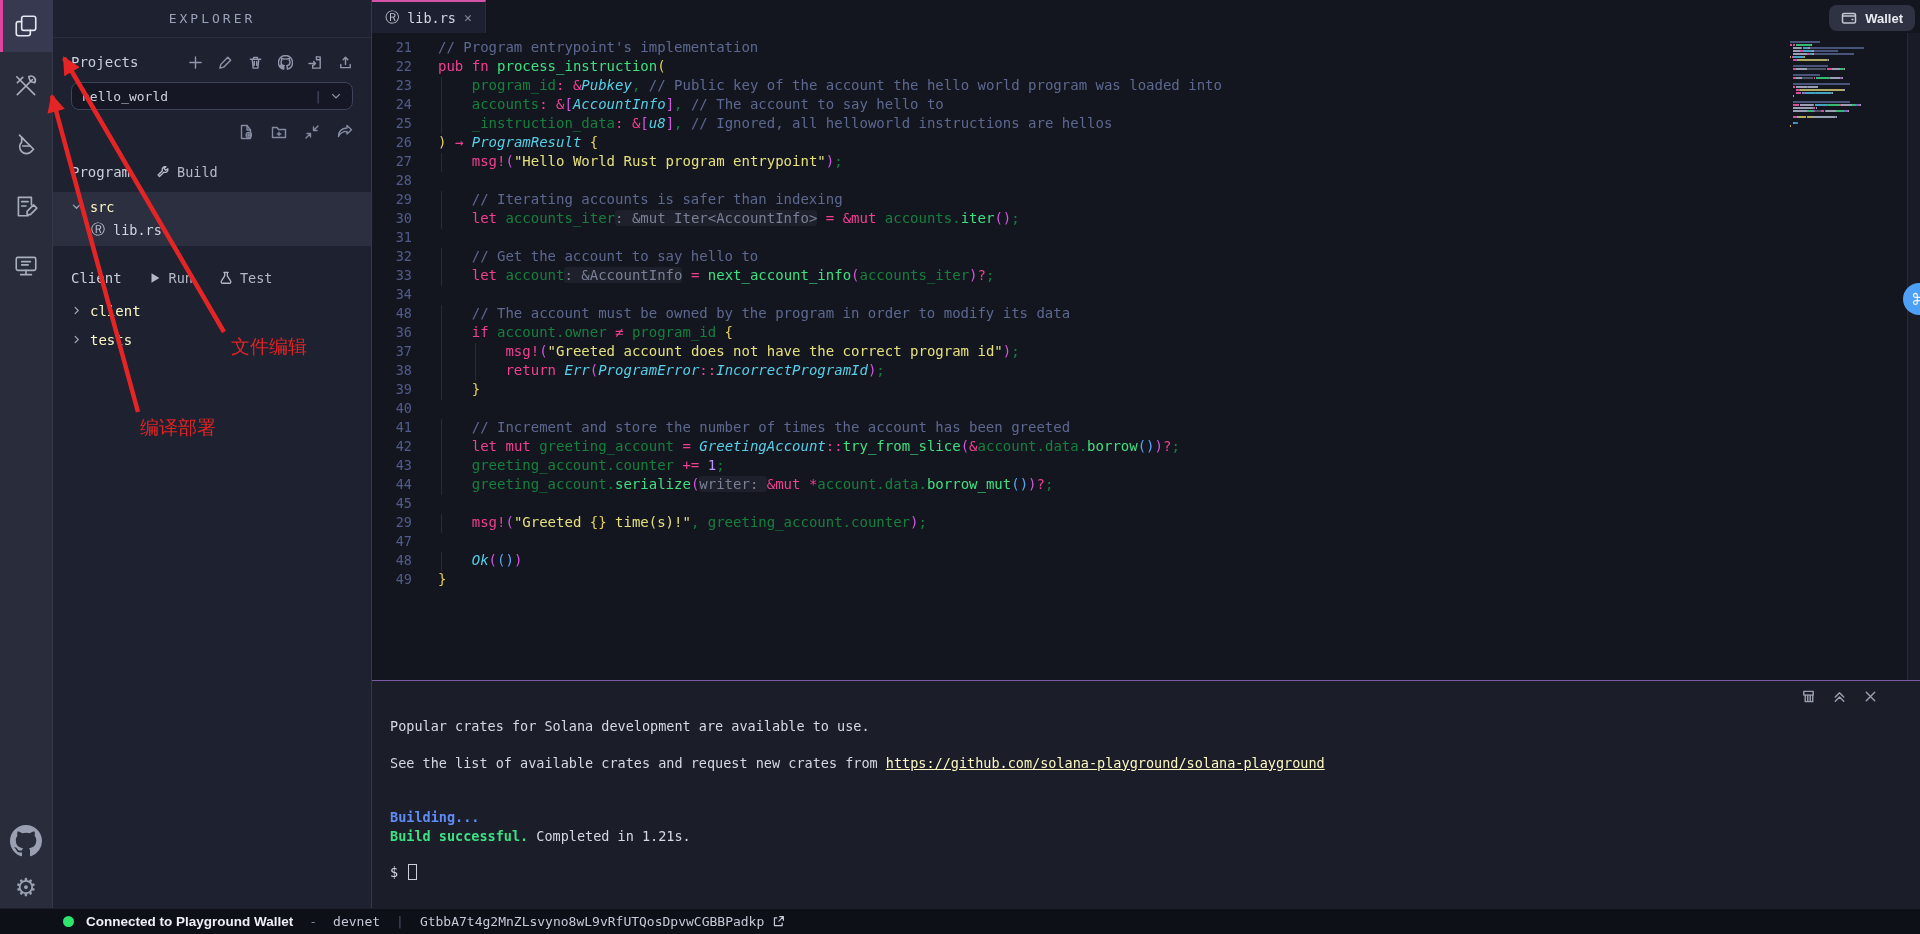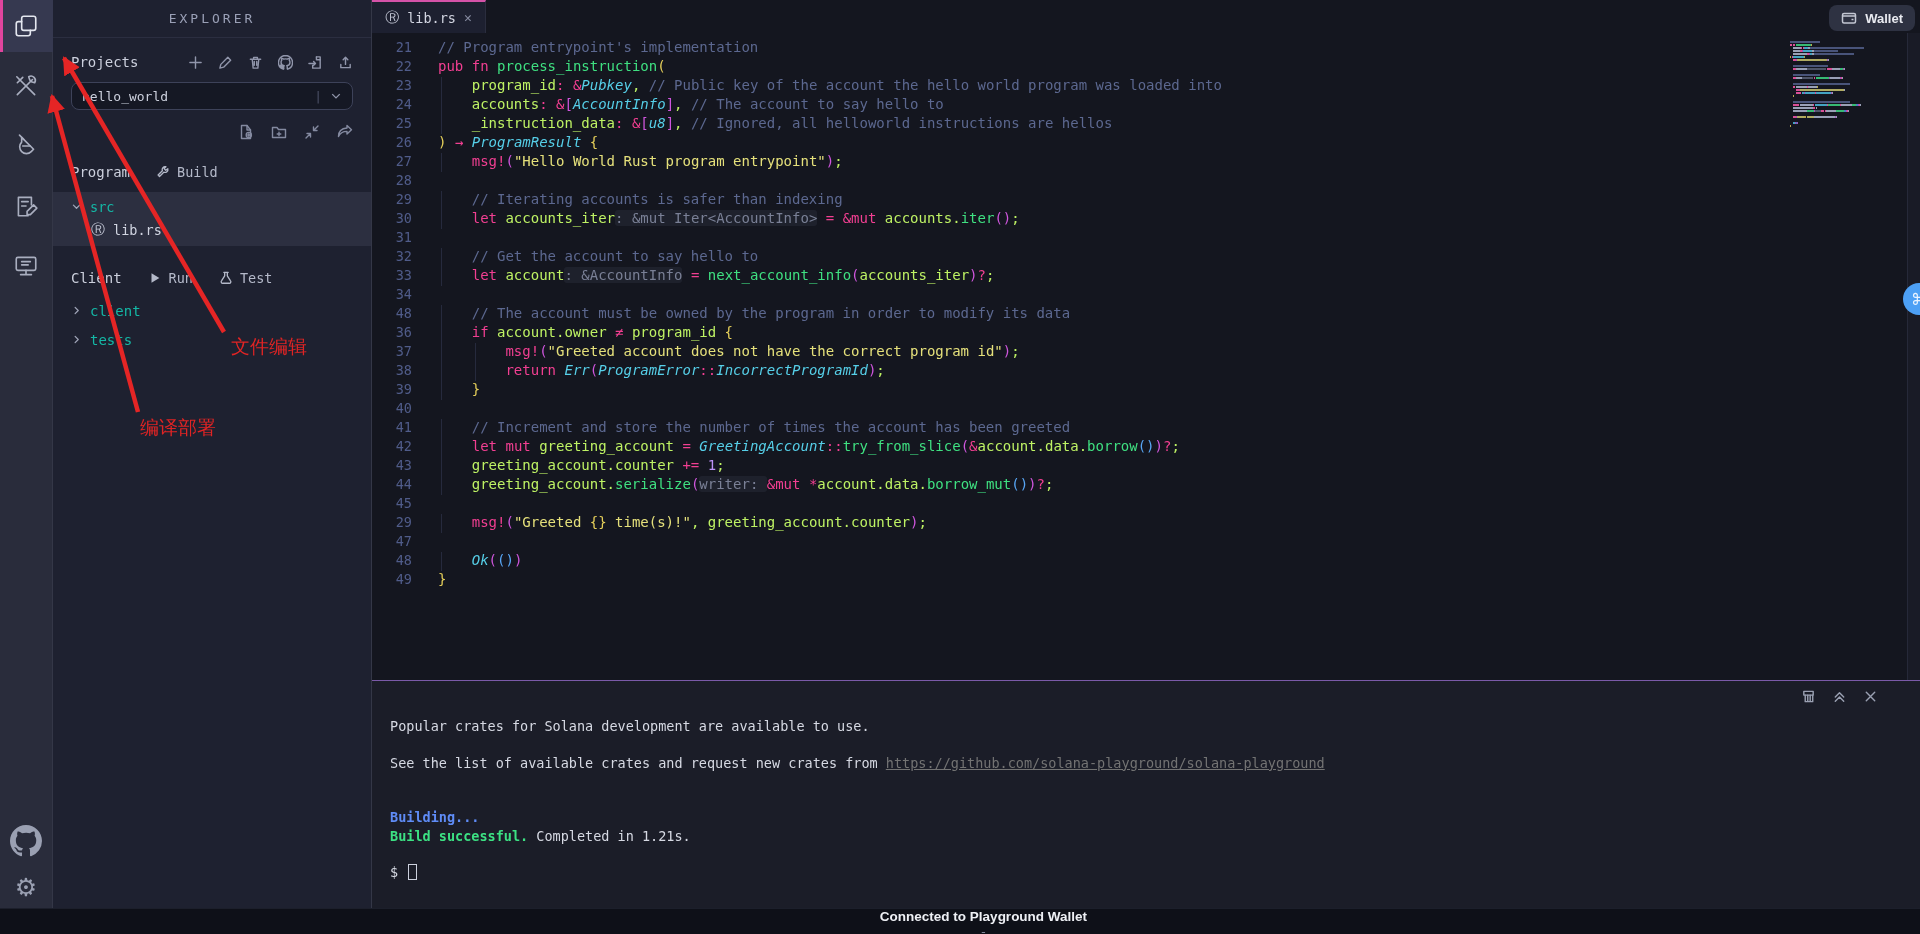--- a/index.html
+++ b/index.html
@@ -35,66 +35,66 @@
   .row-file-icons { margin-top:14px; display:flex; justify-content:flex-end; gap:17px; color:#848aa0; }
   .row-file-icons svg { width:16px; height:16px; stroke:currentColor; fill:none; stroke-width:1.4; stroke-linecap:round; stroke-linejoin:round; cursor:pointer; }
   .row-section { margin-top:24px; display:flex; align-items:center; gap:26px; }
   .sec-btn { display:flex; align-items:center; gap:7px; color:#b4b9c9; font-size:13.5px; cursor:pointer; }
   .sec-btn svg { width:14px; height:14px; stroke:currentColor; fill:none; stroke-width:1.5; stroke-linecap:round; stroke-linejoin:round; }
   .sec-btn .fill { fill:currentColor; stroke:none; }
   .tree { margin-top:12px; font-size:13.5px; }
   .tree-sel { margin:0 -18px; background:#2c2f40; padding:3px 18px 5px 18px; }
   .t-row { display:flex; align-items:center; gap:8px; height:23px; cursor:pointer; }
   .t-row svg { width:11px; height:11px; stroke:#a0a5b8; fill:none; stroke-width:1.8; stroke-linecap:round; stroke-linejoin:round; }
-  .folder-name { color:#14b8a6; }
+  .folder-name { color:#fef9c3; }
   .file-name { color:#d0d4e0; }
   .rust-glyph { color:#c0c4d2; font-size:14px; font-family:"DejaVu Sans",sans-serif; }
   .t-lib { margin-left:20px; }
   .row-client-folders { margin-top:13px; }
 
   
   .tabbar { position:absolute; left:372px; top:0; right:0; height:33px; background:#14161f; display:flex; }
   .tab { width:114px; height:33px; background:#1d2030; border-top:2px solid #d552a8; border-right:1px solid #2a2d3e;
     display:flex; align-items:center; justify-content:center; gap:8px; color:#d3d6e2; font-size:13.5px; cursor:pointer; }
   .tab-close { color:#868ba0; font-size:13px; cursor:pointer; }
 
   
   .editor { position:absolute; left:372px; top:33px; right:0; height:647px; padding-top:6px; overflow:hidden; }
   .code-line { position:relative; height:19px; font-size:14px; white-space:pre; color:#d8dbe5; }
   .ln { display:inline-block; width:40px; text-align:right; color:#505c8a; font-size:13.5px; margin-right:26px; }
   .ig { position:absolute; top:0; bottom:0; border-left:1px solid #262a3d; }
   .tk-c{color:#5c6890;} .tk-k{color:#f23f92;} .tk-f{color:#3fe081;}
   .tk-t{color:#56cfe8;font-style:italic;} .tk-s{color:#e5e07b;} .tk-n{color:#bd93f9;}
-  .tk-w{color:#bef264;} .tk-b1{color:#e5cf5a;} .tk-b2{color:#cf56dd;} .tk-b3{color:#58a6f5;}
+  .tk-w{color:#15803d;} .tk-b1{color:#e5cf5a;} .tk-b2{color:#cf56dd;} .tk-b3{color:#58a6f5;}
   .tk-e{color:#e5cf5a;}
   .tk-h{color:#7a8096; background:rgba(130,140,170,.10); border-radius:3px;}
   .minimap { position:absolute; right:26px; top:8px; width:104px; }
   .mm-row { display:flex; height:2px; margin-bottom:1px; }
   .right-rail { position:absolute; right:0; top:33px; width:13px; height:875px; background:#191b26; border-left:1px solid #262939; }
   .cmd-btn { position:absolute; right:-15px; top:283px; width:32px; height:32px; border-radius:50%;
     background:#4da0f5; color:#eaf3ff; display:flex; align-items:center; justify-content:center;
     font-size:16px; font-family:"DejaVu Sans",sans-serif; cursor:pointer; z-index:5; }
 
   
   .terminal { position:absolute; left:372px; top:680px; right:0; height:228px;
     background:#1b1d28; border-top:1px solid #7b5aa8; }
   .term-icons { position:absolute; top:8px; right:42px; display:flex; gap:16px; color:#9aa0b2; }
   .term-icons svg { width:15px; height:15px; stroke:currentColor; fill:none; stroke-width:1.5; stroke-linecap:round; stroke-linejoin:round; cursor:pointer; }
   .term-body { padding:36px 20px 0 18px; font-size:13.5px; color:#d6d9e3; line-height:18.3px; }
   .t-gap { height:18.3px; }
-  .t-link { color:#737373; text-decoration:underline; cursor:pointer;margin-top:41px; }
+  .t-link { color:#fef9c3; text-decoration:underline; cursor:pointer;margin-top:41px; }
   .t-bold { font-weight:bold; }
   .t-building { color:#5f8cf7; font-weight:bold; }
   .t-success { color:#3ce183; font-weight:bold; }
   .t-prompt { margin-top:18px; display:flex; align-items:center; }
   .t-cursor { display:inline-block; width:9px; height:16px; border:1.5px solid #ccd0dd; margin-left:10px; }
 
   
   .statusbar { position:absolute; left:0; right:0; bottom:0; height:26px; background:#0e1018;
-    border-top:1px solid #1c1f2b; display:flex; align-items:center; padding-left:63px; font-size:13px; color:#c6cad7;flex-direction:column; }
+    border-top:1px solid #1c1f2b; display:flex; align-items:center; padding-left:63px; font-size:13px; color:#c6cad7; }
   .st-dot { width:11px; height:11px; border-radius:50%; background:#30e56d; margin-right:12px; }
   .st-conn { font-family:"Liberation Sans","DejaVu Sans",sans-serif; font-weight:bold; font-size:13.5px; color:#eef0f5; margin-right:16px; }
   .st-dim { color:#7e8396; margin-right:16px; }
   .st-pipe { color:#495066; margin-right:16px; }
   .st-val { margin-right:16px; }
   .st-ext { margin-left:-8px; }
   .st-ext svg { width:13px; height:13px; stroke:#c6cad7; fill:none; stroke-width:1.5; stroke-linecap:round; stroke-linejoin:round; cursor:pointer; }
 
   
   .wallet-btn { position:absolute; top:5px; right:5px; height:26px; background:#2e3242; border-radius:8px;

